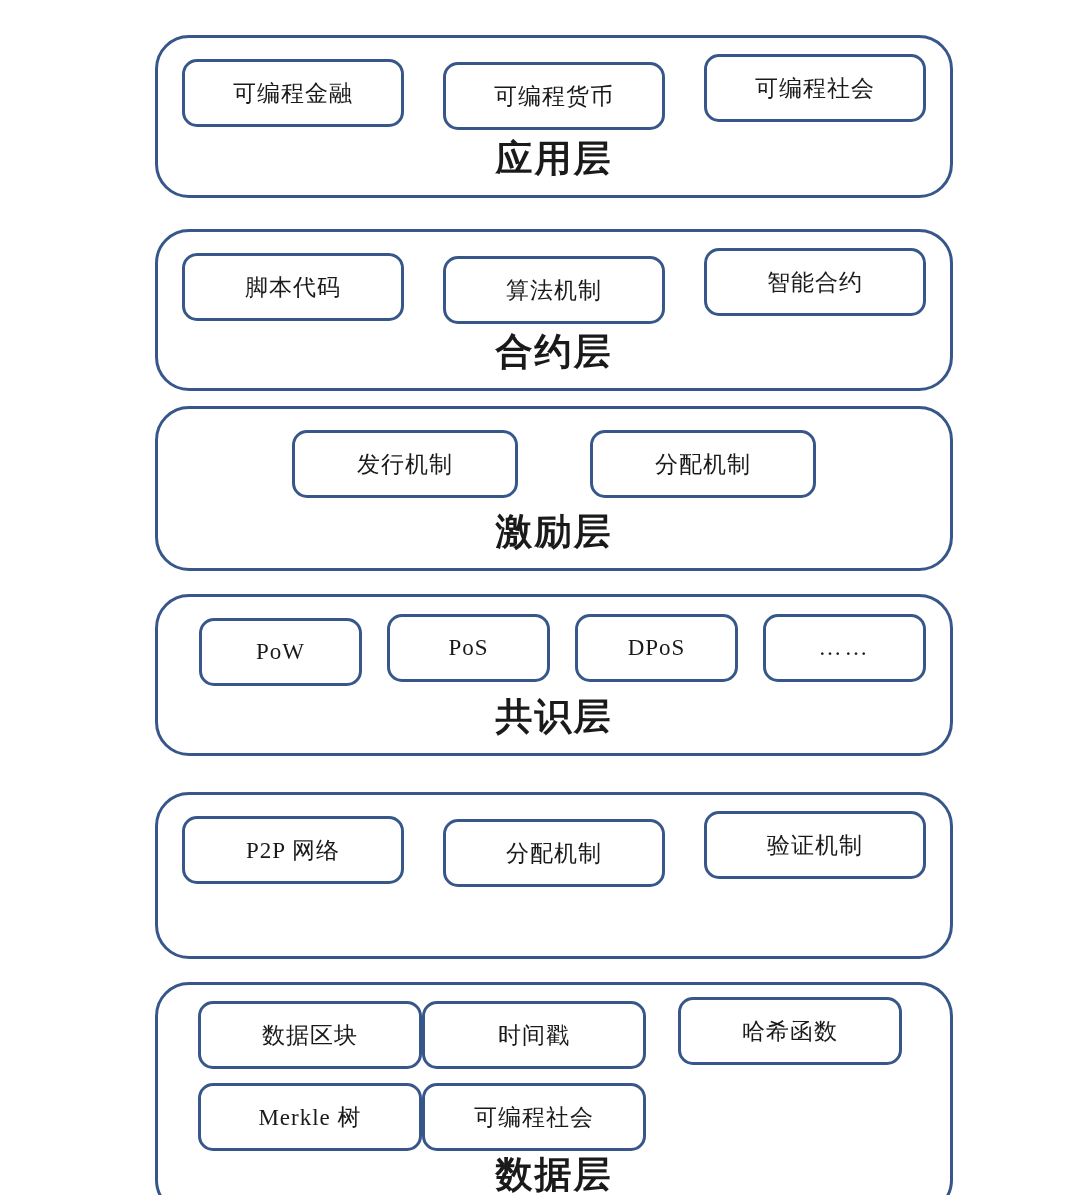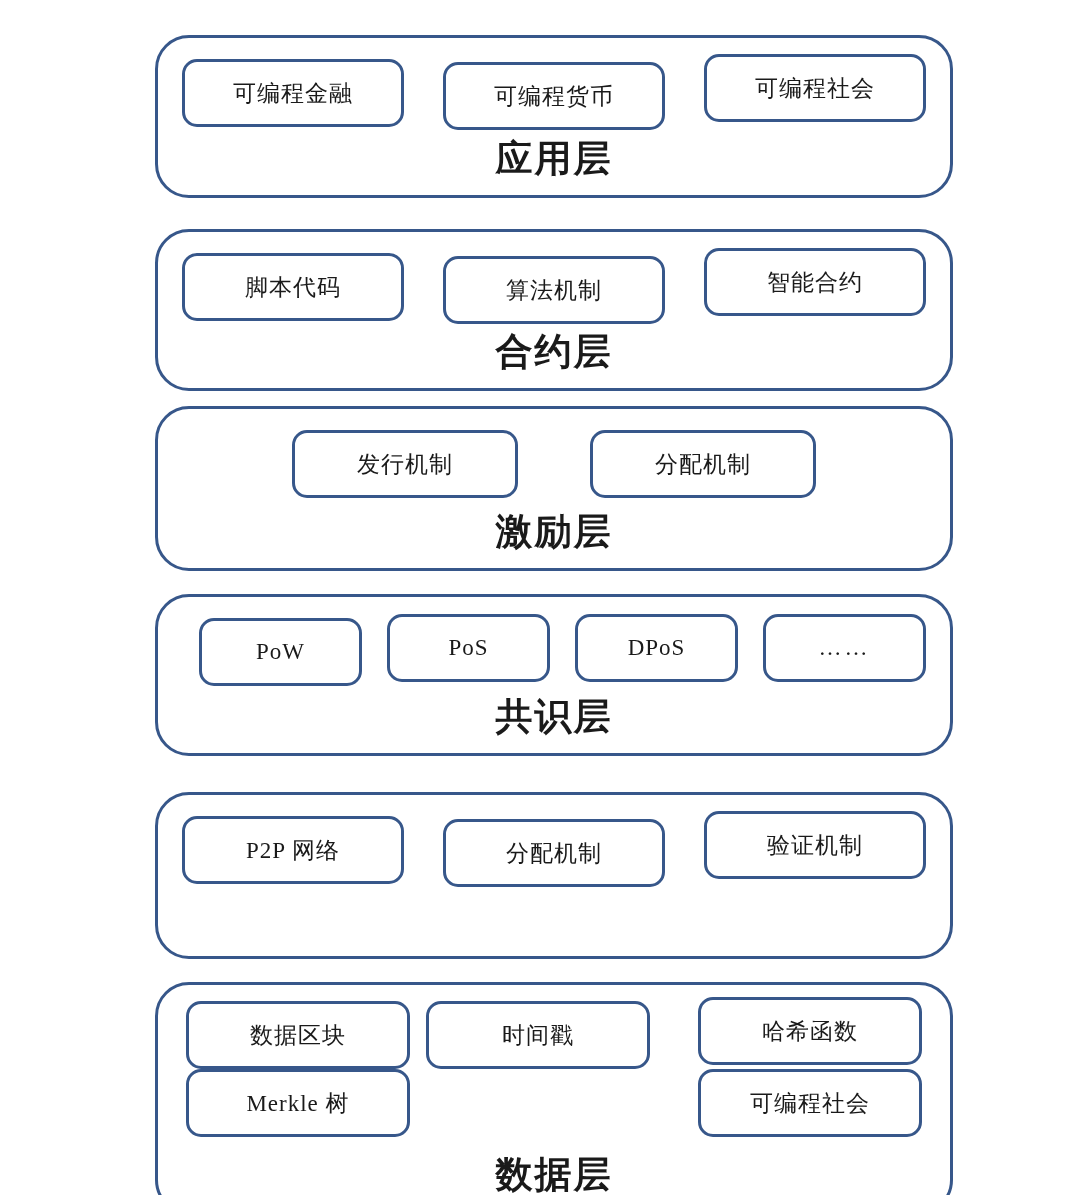--- a/index.html
+++ b/index.html
@@ -57,23 +57,22 @@
   .cols-3 .box { width: 222px; }
   .cols-2 .box { width: 226px; }
   .cols-4 .box { width: 163px; }
   
   .cols-3 .box:nth-child(2) { transform: translateY(3px); }
   .cols-3 .box:nth-child(3) { transform: translateY(-5px); text-align: center; }
   .cols-4 .box:nth-child(n+2) { transform: translateY(-4px); }
   .grid-3x2 {
     display: flex;
     flex-wrap: wrap;
-    justify-content: space-between;
-    padding: 0 28px;
-    row-gap: 0;
+    padding: 0 40px;
+    row-gap: 14px;
   }
   .grid-3x2 .box { width: 224px; }
   .grid-3x2 .box:nth-child(3),
   .grid-3x2 .box:nth-child(6) { transform: translateY(-4px); margin-left: 32px; }
   .layer-label {
     text-align: center;
     font-weight: 700;
     font-size: 37px;
     letter-spacing: 2px;
     line-height: 1.2;

